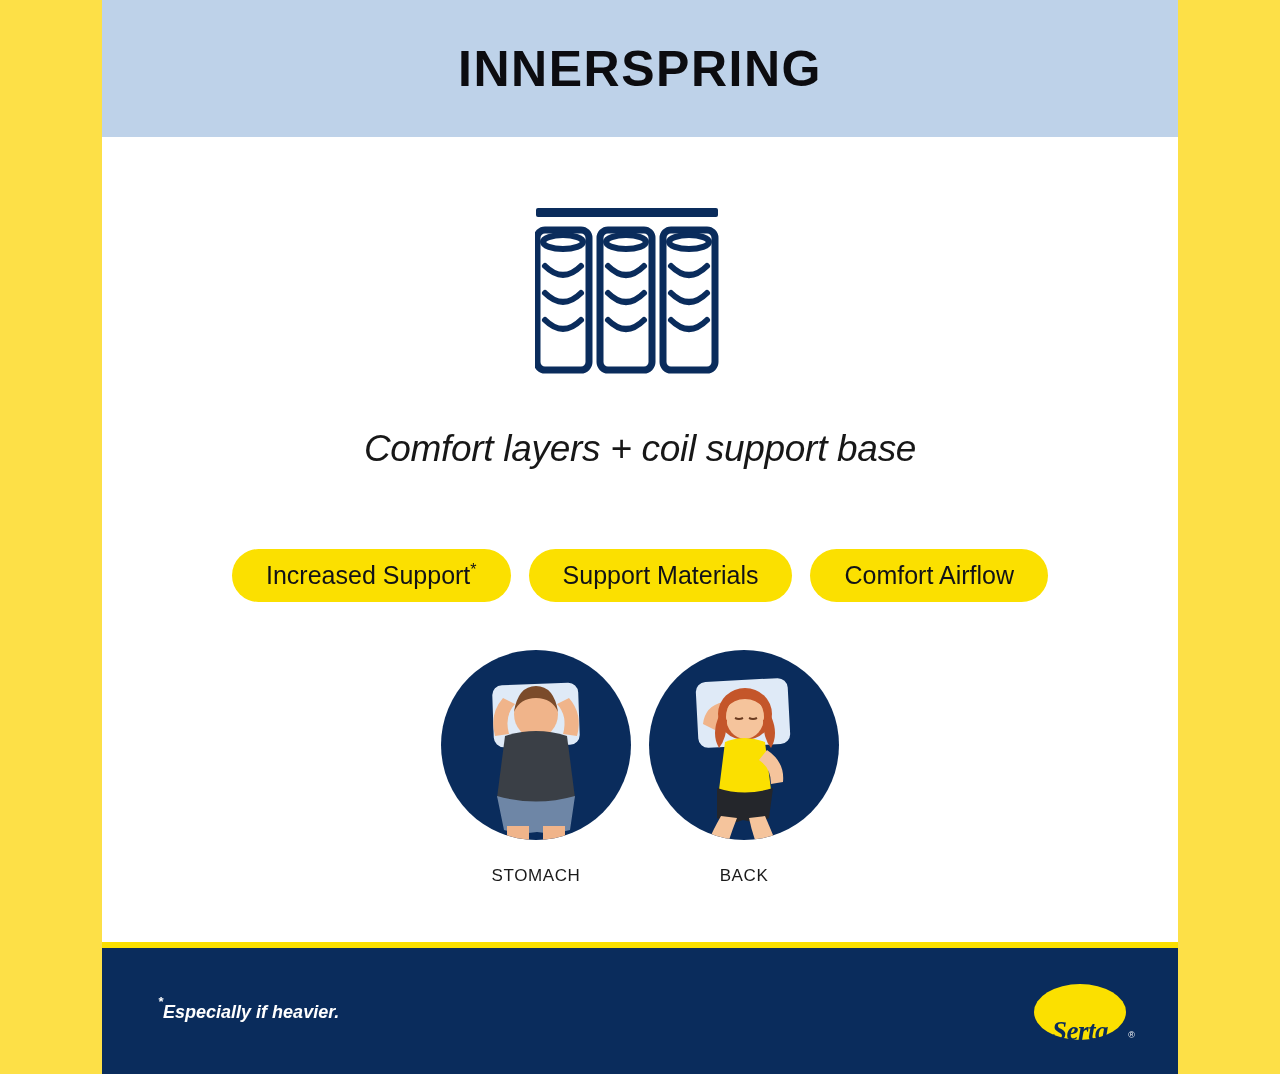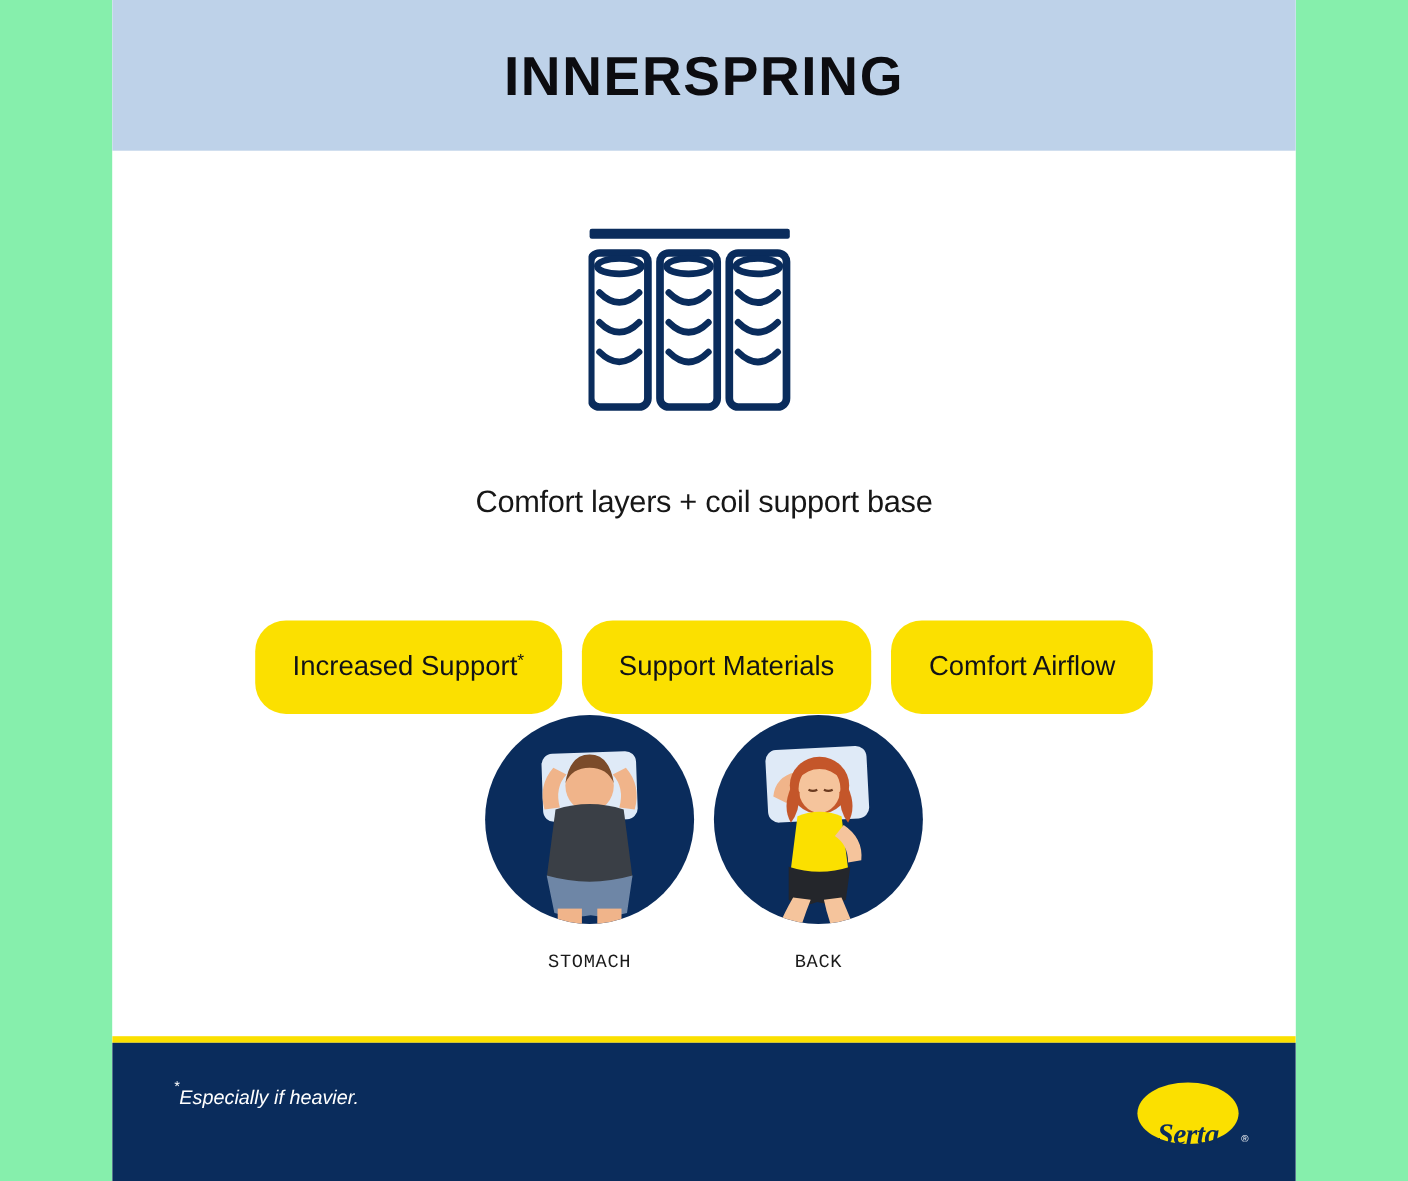--- a/index.html
+++ b/index.html
@@ -8,21 +8,21 @@
     background: #ffffff;
     width: 1280px;
     height: 1074px;
     overflow: hidden;
     font-family: "Liberation Sans", sans-serif;
   }
   #page {
     position: relative;
     width: 1280px;
     height: 1074px;
-    background: #86efac;
+    background: #fde047;
   }
   #card {
     position: absolute;
     left: 102px;
     top: 0;
     width: 1076px;
     height: 1074px;
     background: #ffffff;
     overflow: hidden;
   }
@@ -51,49 +51,49 @@
     left: 0;
     top: 190px;
     width: 1076px;
     display: flex;
     justify-content: center;
   }
   
   .tagline {
     position: absolute;
     left: 0;
-    top: 440px;
+    top: 428px;
     width: 1076px;
     text-align: center;
     font-family: "Liberation Sans", sans-serif;
-    font-size: 28px;
+    font-size: 37px;
     color: #171717;
     letter-spacing: -0.3px;
+    font-style: italic;
   }
   
   .pill-row {
     position: absolute;
     left: 0;
     top: 549px;
     width: 1076px;
     display: flex;
     justify-content: center;
     gap: 18px;
   }
   .pill {
     background: #fbe000;
     border-radius: 28px;
     height: 53px;
     display: flex;
     align-items: center;
-    padding: 16px 34px;
+    padding: 0 34px;
     font-size: 25px;
     color: #111217;
     white-space: nowrap;
-    margin-top: 15px;
   }
   .pill sup {
     font-size: 16px;
     line-height: 0;
     position: relative;
     top: -6px;
   }
   
   .positions {
     position: absolute;
@@ -115,21 +115,20 @@
     border-radius: 50%;
     background: #0a2c5c;
     overflow: hidden;
     position: relative;
   }
   .pos-label {
     margin-top: 26px;
     font-size: 17px;
     letter-spacing: 0.6px;
     color: #1a1a1a;
-    font-family: Liberation Mono, monospace;
   }
   
   .footer-rule {
     position: absolute;
     left: 0;
     top: 942px;
     width: 1076px;
     height: 6px;
     background: #fbe000;
   }
@@ -137,24 +136,25 @@
     position: absolute;
     left: 0;
     top: 948px;
     width: 1076px;
     height: 126px;
     background: #0a2c5c;
   }
   .footnote {
     position: absolute;
     left: 56px;
-    top: 40px;
+    top: 54px;
     color: #ffffff;
     font-size: 18px;
     font-style: italic;
+    font-weight: bold;
   }
   .footnote sup {
     font-size: 13px;
     line-height: 0;
     position: relative;
     top: -5px;
   }
   .serta-logo {
     position: absolute;
     right: 52px;

